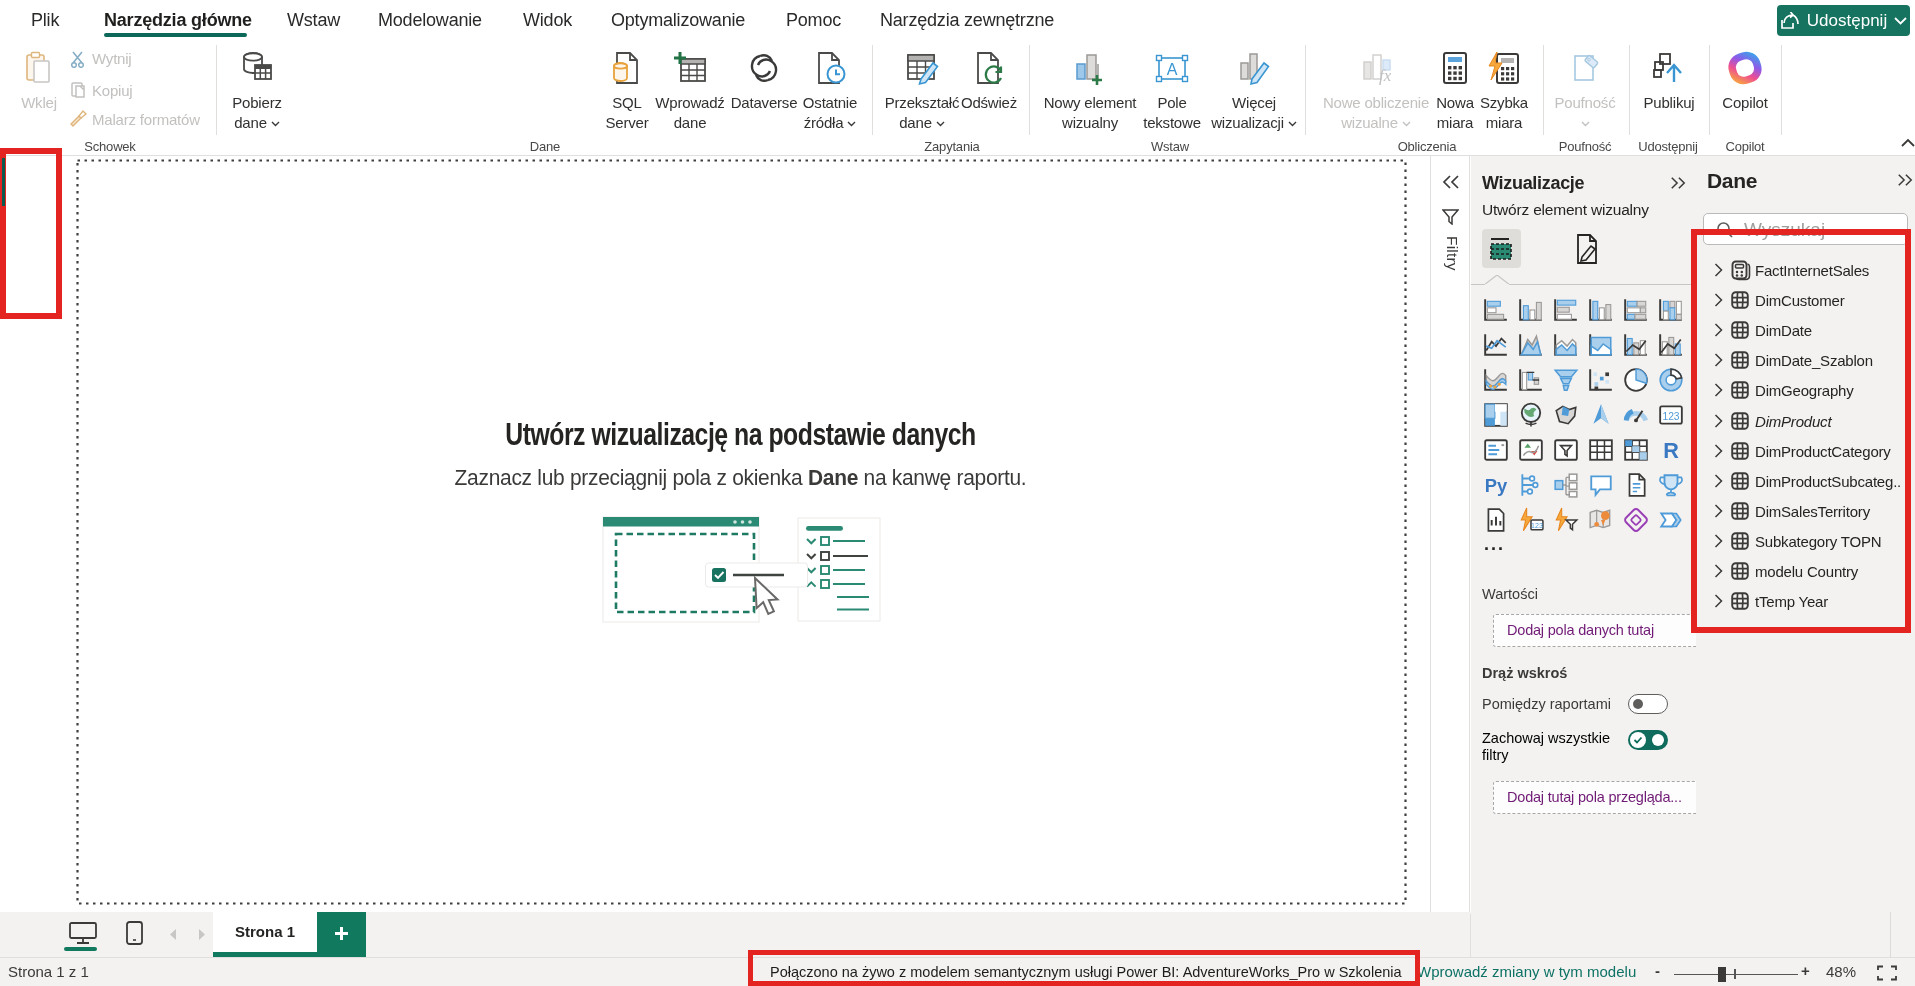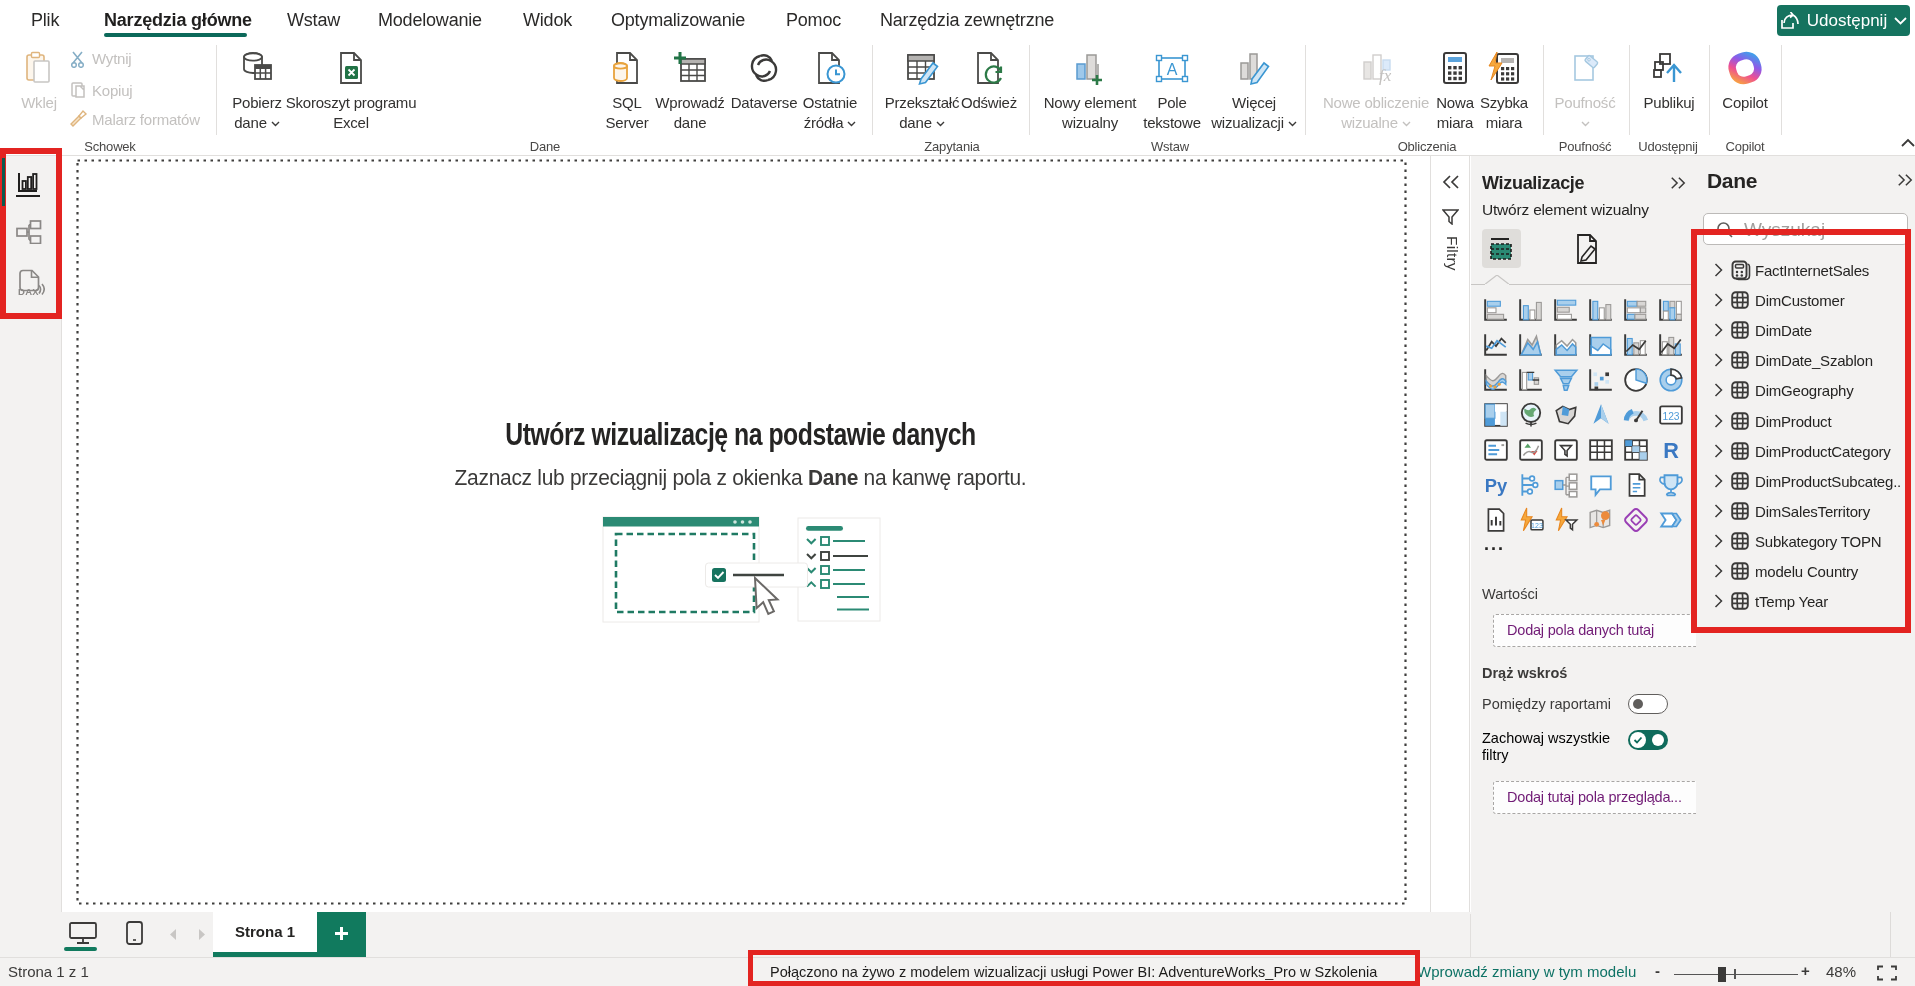--- a/index.html
+++ b/index.html
@@ -120,31 +120,20 @@
             <ellipse cx="15" cy="7" rx="9" ry="3.6" fill="#fff" stroke="#4a4a48" stroke-width="1.8"></ellipse>
             <rect x="17" y="15" width="16" height="14" fill="#fff" stroke="#4a4a48" stroke-width="1.8"></rect>
             <rect x="17" y="15" width="16" height="4" fill="#4a4a48"></rect>
             <path d="M17 23 h16 M22.3 19 v10 M27.6 19 v10" stroke="#4a4a48" stroke-width="1.5"></path>
           </svg>
         </div>
       <div class="rlbl">Pobierz<br>dane <svg class="chev" width="9" height="6" viewBox="0 0 9 6">
             <path d="M1 1 L4.5 4.5 L8 1" stroke="#3b3a39" stroke-width="1.4" fill="none"></path>
           </svg></div>
     </div>
-    <div class="rbtn" style="left:266px; width:170px;">
-      <div class="ric">
-          <svg width="36" height="36" viewBox="0 0 36 36">
-            <path d="M8 3 h13 l7 7 v23 h-20 z" fill="#fff" stroke="#4a4a48" stroke-width="1.8"></path>
-            <path d="M21 3 v7 h7" fill="none" stroke="#4a4a48" stroke-width="1.8"></path>
-            <rect x="12" y="16" width="13" height="13" rx="1.5" fill="#217346"></rect>
-            <path d="M15.5 19.5 l6 6 M21.5 19.5 l-6 6" stroke="#fff" stroke-width="1.8"></path>
-          </svg>
-        </div>
-      <div class="rlbl">Skoroszyt programu<br>Excel</div>
-    </div>
     <div class="rbtn" style="left:597px; width:60px;">
       <div class="ric">
           <svg width="36" height="36" viewBox="0 0 36 36">
             <path d="M8 3 h13 l7 7 v23 h-20 z" fill="#fff" stroke="#4a4a48" stroke-width="1.8"></path>
             <path d="M21 3 v7 h7" fill="none" stroke="#4a4a48" stroke-width="1.8"></path>
             <path d="M5 16 c0-1.8 3.2-3 6.5-3 s6.5 1.2 6.5 3 v12 c0 1.8-3.2 3-6.5 3 s-6.5-1.2-6.5-3 z" fill="#fdf6ec" stroke="#e8a33d" stroke-width="1.8"></path>
             <ellipse cx="11.5" cy="16" rx="6.5" ry="2.6" fill="#fdf6ec" stroke="#e8a33d" stroke-width="1.8"></ellipse>
           </svg>
         </div>
       <div class="rlbl">SQL<br>Server</div>
@@ -358,43 +347,20 @@
         </div>
       <div class="rlbl">Copilot</div>
     </div>
     <div class="rgrp" style="left:1685px;">Copilot</div>
     <div class="rsep" style="left:1781px;"></div>
     <svg class="abs" style="left:1900px; top:98px;" width="16" height="10" viewBox="0 0 16 10">
         <path d="M2 8 L8 2 L14 8" stroke="#3b3a39" stroke-width="1.8" fill="none"></path>
       </svg>
   </div>
 
-  <div id="sidebar">
-    <svg class="abs" style="left:17px; top:16px;" width="22" height="22" viewBox="0 0 22 22">
-        <path d="M2 1 v18 h18" fill="none" stroke="#201f1e" stroke-width="2"></path>
-        <rect x="5.5" y="9" width="3.4" height="8" fill="none" stroke="#201f1e" stroke-width="1.8"></rect>
-        <rect x="10.8" y="5" width="3.4" height="12" fill="none" stroke="#201f1e" stroke-width="1.8"></rect>
-        <rect x="16.1" y="2" width="3.4" height="15" fill="none" stroke="#201f1e" stroke-width="1.8"></rect>
-      </svg>
-    <div class="abs" style="left:16px; top:39px; width:24px; height:2px; background:#201f1e;"></div>
-    <svg class="abs" style="left:16px; top:64px;" width="26" height="24" viewBox="0 0 26 24">
-        <g fill="none" stroke="#8a8886" stroke-width="1.7">
-          <rect x="14.5" y="1" width="10" height="7.5"></rect>
-          <rect x="1" y="8.5" width="10" height="7.5"></rect>
-          <rect x="14.5" y="16" width="10" height="7.5"></rect>
-          <path d="M11 12.2 h2 M13 4.8 v15 M13 4.8 h1.5 M13 19.8 h1.5"></path>
-        </g>
-      </svg>
-    <svg class="abs" style="left:15px; top:113px;" width="30" height="28" viewBox="0 0 30 28">
-        <path d="M8 1.5 h9 l6.5 6.5 v10.5 q0 3-3 3 h-12.5 q-3 0-3-3 v-14 q0-3 3-3 z" fill="none" stroke="#8a8886" stroke-width="1.7"></path>
-        <path d="M16.5 1.8 v6.4 h6.6" fill="none" stroke="#8a8886" stroke-width="1.6"></path>
-        <text x="3" y="25.5" font-size="9.5" font-weight="bold" fill="#8a8886" font-family="Liberation Sans" letter-spacing="0.3">DAX</text>
-        <path d="M24 16.5 q3.2 3.5 0 8 M27 15 q4.4 5 0 10.5" stroke="#8a8886" stroke-width="1.6" fill="none"></path>
-      </svg>
-  </div>
   <div id="selbar"></div>
 
   <div id="canvas">
     <svg style="position:absolute; left:13px; top:3px;" width="1331" height="746">
         <rect x="1.5" y="1.5" width="1328" height="743" fill="none" stroke="#3f3e3d" stroke-width="2.2" stroke-dasharray="2.5 4.5"></rect>
       </svg>
   </div>
   <div id="h1">Utwórz wizualizację na podstawie danych</div>
   <div id="h2">Zaznacz lub przeciągnij pola z okienka <b>Dane</b> na kanwę raportu.</div>
   <div id="illus">
@@ -781,21 +747,21 @@
         <div class="trow" style="top:219px;">
           <svg class="abs" style="left:18px; top:8px;" width="9" height="14" viewBox="0 0 9 14">
             <path d="M1.5 1 L7.5 7 L1.5 13" stroke="#3b3a39" stroke-width="1.5" fill="none"></path>
           </svg>
           <svg class="abs" style="left:35px; top:6px;" width="18" height="18" viewBox="0 0 18 18">
             <rect x="1.2" y="1.2" width="15.6" height="15.6" rx="3.5" fill="none" stroke="#3b3a39" stroke-width="1.9"></rect>
             <path d="M1.5 6.6 h15 M1.5 11.4 h15 M6.6 1.5 q-1 7.5 0 15 M11.4 1.5 q1 7.5 0 15" fill="none" stroke="#3b3a39" stroke-width="1.7"></path>
           </svg>
           <div class="tname">DimGeography</div>
         </div>
-        <div class="trow" style="top:250px;">
+        <div class="trow" style="top:250px;font-style:italic;">
           <svg class="abs" style="left:18px; top:8px;" width="9" height="14" viewBox="0 0 9 14">
             <path d="M1.5 1 L7.5 7 L1.5 13" stroke="#3b3a39" stroke-width="1.5" fill="none"></path>
           </svg>
           <svg class="abs" style="left:35px; top:6px;" width="18" height="18" viewBox="0 0 18 18">
             <rect x="1.2" y="1.2" width="15.6" height="15.6" rx="3.5" fill="none" stroke="#3b3a39" stroke-width="1.9"></rect>
             <path d="M1.5 6.6 h15 M1.5 11.4 h15 M6.6 1.5 q-1 7.5 0 15 M11.4 1.5 q1 7.5 0 15" fill="none" stroke="#3b3a39" stroke-width="1.7"></path>
           </svg>
           <div class="tname">DimProduct</div>
         </div>
         <div class="trow" style="top:280px;">
@@ -878,21 +844,21 @@
         <path d="M2 1 L8 6.5 L2 12 z" fill="#c8c6c4"></path>
       </svg>
     <div id="stab">Strona 1</div>
     <div id="plustab"><svg width="15" height="15" viewBox="0 0 15 15" style="margin-top:14px;">
           <path d="M7.5 1 V14 M1 7.5 H14" stroke="#fff" stroke-width="3"></path>
         </svg></div>
   </div>
 
   <div id="statusbar">
     <div class="abs" style="left:8px; top:5px;">Strona 1 z 1</div>
-    <div class="abs" style="left:770px; top:6px; font-size:14.5px; color:#1d1c1b;">Połączono na żywo z modelem wizualizacji usługi Power BI: AdventureWorks_Pro w Szkolenia</div>
+    <div class="abs" style="left:770px; top:6px; font-size:14.5px; color:#1d1c1b;">Połączono na żywo z modelem semantycznym usługi Power BI: AdventureWorks_Pro w Szkolenia</div>
     <div class="abs" style="left:1417px; top:5px; font-size:15px; color:#0e7265;">Wprowadź zmiany w tym modelu</div>
     <div class="abs" style="left:1655px; top:4px; font-weight:bold; color:#3b3a39;">-</div>
     <div class="abs" style="left:1674px; top:15.5px; width:124px; height:1.5px; background:#555;"></div>
     <div class="abs" style="left:1734px; top:11px; width:1.5px; height:10px; background:#555;"></div>
     <div class="abs" style="left:1718px; top:9px; width:8px; height:15px; background:#3b3a39;"></div>
     <div class="abs" style="left:1801px; top:4px; font-weight:bold; color:#3b3a39;">+</div>
     <div class="abs" style="left:1826px; top:5px;">48%</div>
     <svg class="abs" style="left:1877px; top:7px;" width="20" height="16" viewBox="0 0 20 16">
         <path d="M1 5 V1.5 H6 M14 1.5 H19 V5 M19 11 V14.5 H14 M6 14.5 H1 V11" fill="none" stroke="#3b3a39" stroke-width="1.8"></path>
       </svg>

